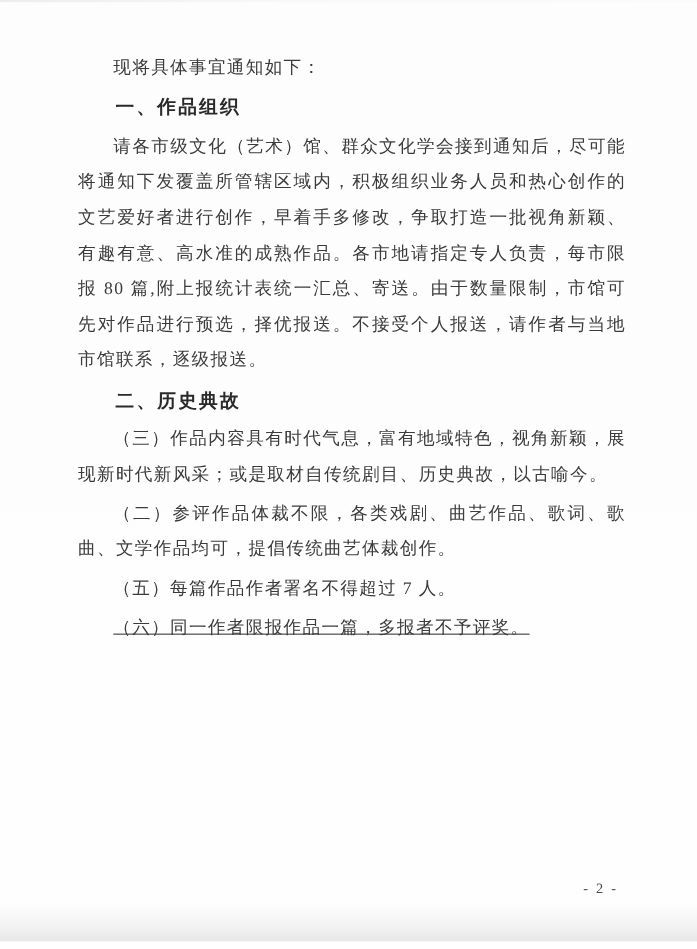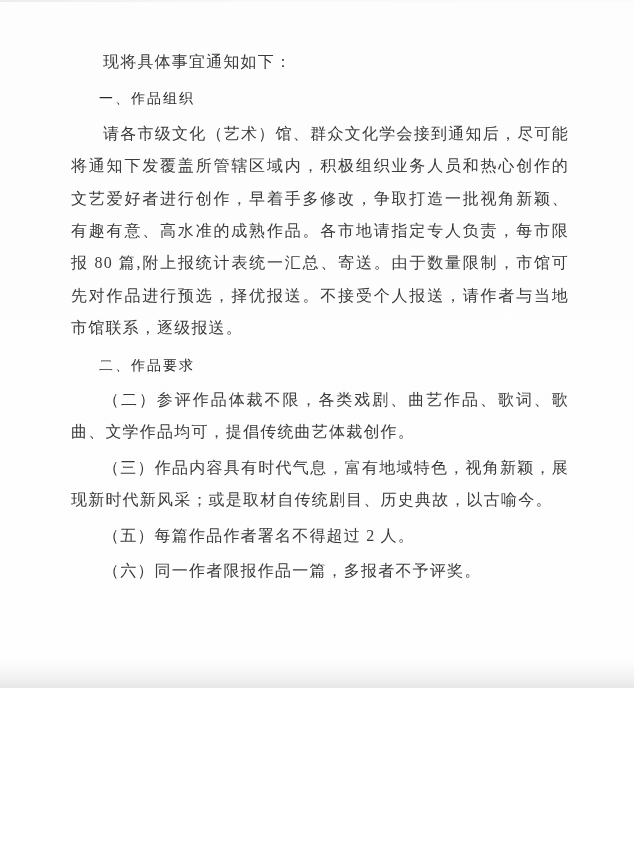--- a/index.html
+++ b/index.html
@@ -3,21 +3,21 @@
 <meta charset="utf-8">
 <style>
   html, body {
     margin: 0;
     padding: 0;
     background: #ffffff;
   }
   .page {
     position: relative;
     width: 634px;
-    height: 688px;
+    height: 856px;
     overflow: hidden;
     background:
       linear-gradient(to bottom,
         #fdfdfd 0%,
         #fefefe 96%,
         #f2f2f2 98.5%,
         #e7e7e7 100%);
     box-sizing: border-box;
     font-family: "Liberation Serif", serif;
     color: #3b3b3b;
@@ -36,26 +36,26 @@
     width: 498px;
     font-size: 16px;
     line-height: 32.4px;
     letter-spacing: 1.2px;
     text-align: justify;
   }
   .para {
     margin: 0 0 3px 0;
     text-indent: 2em;
   }
-  .para:last-child { margin-bottom: 0; }
+  .para:last-child { margin-bottom: 0; text-decoration: underline; }
   .heading {
     font-family: "Liberation Sans", sans-serif;
-    font-weight: normal;
+    font-weight: bold;
     color: #2a2a2a;
-    font-size: 14px;
+    font-size: 17px;
     letter-spacing: 2px;
     line-height: 32.4px;
     margin: 4px 0 3px 0;
     text-indent: 2em;
   }
   .page-number {
     position: absolute;
     right: 72px;
     top: 800px;
     font-size: 13px;
@@ -69,28 +69,28 @@
 
 <div class="page">
   <div class="content">
 
     <p class="para">现将具体事宜通知如下：</p>
 
     <h2 class="heading">一、作品组织</h2>
 
     <p class="para">请各市级文化（艺术）馆、群众文化学会接到通知后，尽可能将通知下发覆盖所管辖区域内，积极组织业务人员和热心创作的文艺爱好者进行创作，早着手多修改，争取打造一批视角新颖、有趣有意、高水准的成熟作品。各市地请指定专人负责，每市限报 80 篇,附上报统计表统一汇总、寄送。由于数量限制，市馆可先对作品进行预选，择优报送。不接受个人报送，请作者与当地市馆联系，逐级报送。</p>
 
-    <h2 class="heading">二、作品要求</h2>
+    <h2 class="heading">二、历史典故</h2>
 
+
+    <p class="para">（三）作品内容具有时代气息，富有地域特色，视角新颖，展现新时代新风采；或是取材自传统剧目、历史典故，以古喻今。</p>
 
     <p class="para">（二）参评作品体裁不限，各类戏剧、曲艺作品、歌词、歌曲、文学作品均可，提倡传统曲艺体裁创作。</p>
 
-    <p class="para">（三）作品内容具有时代气息，富有地域特色，视角新颖，展现新时代新风采；或是取材自传统剧目、历史典故，以古喻今。</p>
 
-
-    <p class="para">（五）每篇作品作者署名不得超过 2 人。</p>
+    <p class="para">（五）每篇作品作者署名不得超过 7 人。</p>
 
     <p class="para">（六）同一作者限报作品一篇，多报者不予评奖。</p>
 
   </div>
 
   <div class="page-number">- 2 -</div>
 </div>
 
 </body></html>

